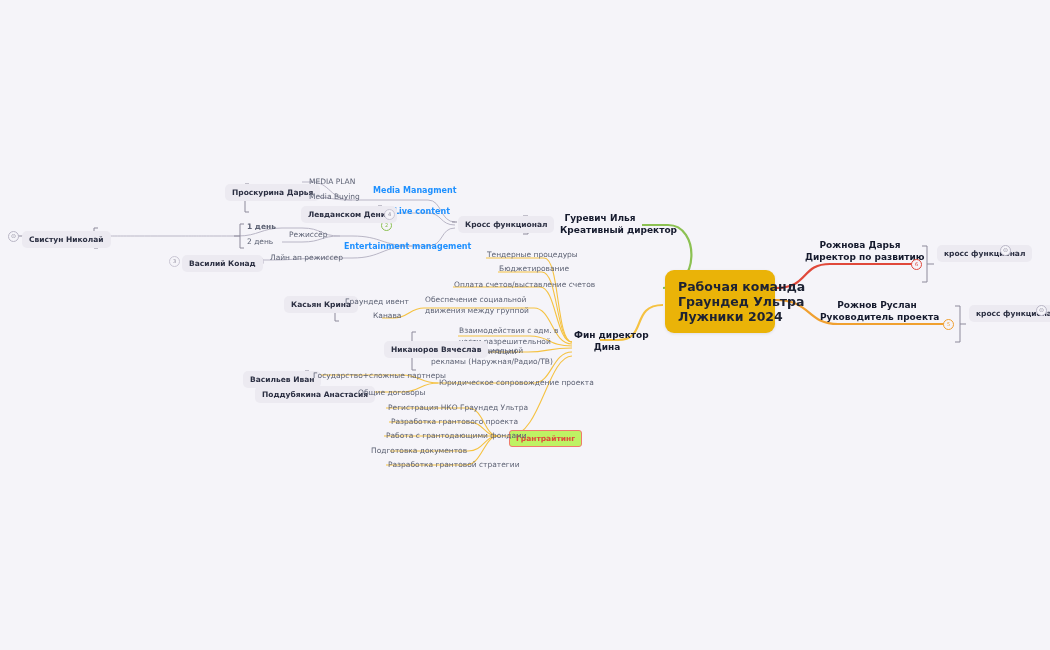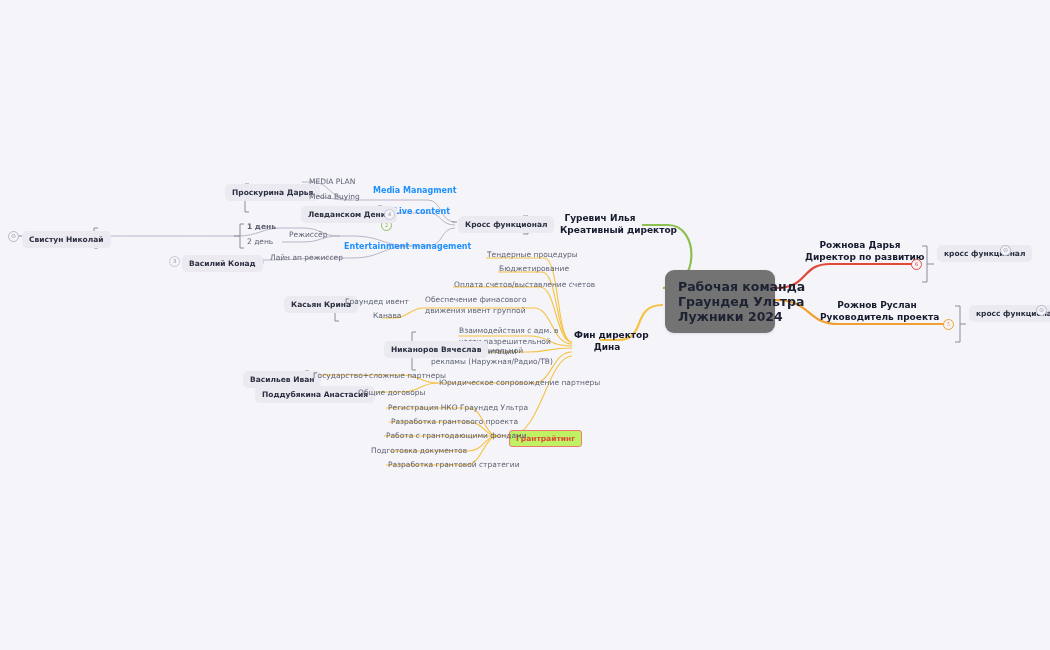--- a/index.html
+++ b/index.html
@@ -10,21 +10,21 @@
     overflow:hidden;position:relative;
   }
   #canvas{position:absolute;inset:0;}
   svg.wires{position:absolute;left:0;top:0;width:1050px;height:650px;pointer-events:none;}
 
   .node{position:absolute;box-sizing:border-box;white-space:nowrap;}
   .node .txt{display:block;}
 
   
   .central{
-    background:#737373;border-radius:9px;
+    background:#eab308;border-radius:9px;
     color:#1d2233;font-weight:bold;font-size:12.5px;line-height:15px;
     text-align:center;padding:9px 13px;
     box-shadow:0 1px 3px rgba(30,30,60,.10);
   }
 
   
   .person{
     color:#151a2d;font-weight:bold;font-size:9px;line-height:11.5px;
     text-align:center;
   }
@@ -187,30 +187,30 @@
 
   <div class="node person" style="left:574px;top:330px;width:66px;">
     <span class="txt">Фин директор</span>
     <span class="txt">Дина</span>
   </div>
 
   <div class="node leaf" style="left:487px;top:250px;">Тендерные процедуры</div>
   <div class="node leaf" style="left:499px;top:264px;">Бюджетирование</div>
   <div class="node leaf" style="left:454px;top:280px;">Оплата счетов/выставление счетов</div>
 
-  <div class="node leaf" style="left:425px;top:295px;width:130px;">Обеспечение финасового движения ивент группой</div>
+  <div class="node leaf" style="left:425px;top:295px;width:130px;">Обеспечение социальной движения между группой</div>
   <div class="node chip" style="left:284px;top:296px;">Касьян Крина</div>
   <div class="node leaf" style="left:345px;top:297px;">Граундед ивент</div>
   <div class="node leaf" style="left:373px;top:311px;">Канава</div>
 
   <div class="node leaf" style="left:459px;top:326px;width:100px;">Взаимодействия с адм. в части разрешительной документации</div>
   <div class="node leaf" style="left:431px;top:346px;width:124px;">Получение социальной рекламы (Наружная/Радио/ТВ)</div>
   <div class="node chip" style="left:336px;top:341px;margin-left:48px;">Никаноров Вячеслав</div>
 
-  <div class="node leaf" style="left:439px;top:378px;">Юридическое сопровождение партнеры</div>
+  <div class="node leaf" style="left:439px;top:378px;">Юридическое сопровождение проекта</div>
   <div class="node chip" style="left:243px;top:371px;">Васильев Иван</div>
   <div class="node leaf" style="left:313px;top:371px;">Государство+сложные партнеры</div>
   <div class="node chip" style="left:255px;top:386px;">Поддубякина Анастасия</div>
   <div class="node leaf" style="left:358px;top:388px;">Общие договоры</div>
 
   <div class="node cat red" style="left:509px;top:430px;">Грантрайтинг</div>
   <div class="node leaf" style="left:388px;top:403px;">Регистрация НКО Граундед Ультра</div>
   <div class="node leaf" style="left:391px;top:417px;">Разработка грантового проекта</div>
   <div class="node leaf" style="left:386px;top:431px;">Работа с грантодающими фондами</div>
   <div class="node leaf" style="left:371px;top:446px;text-align:center;">Подготовка документов</div>

